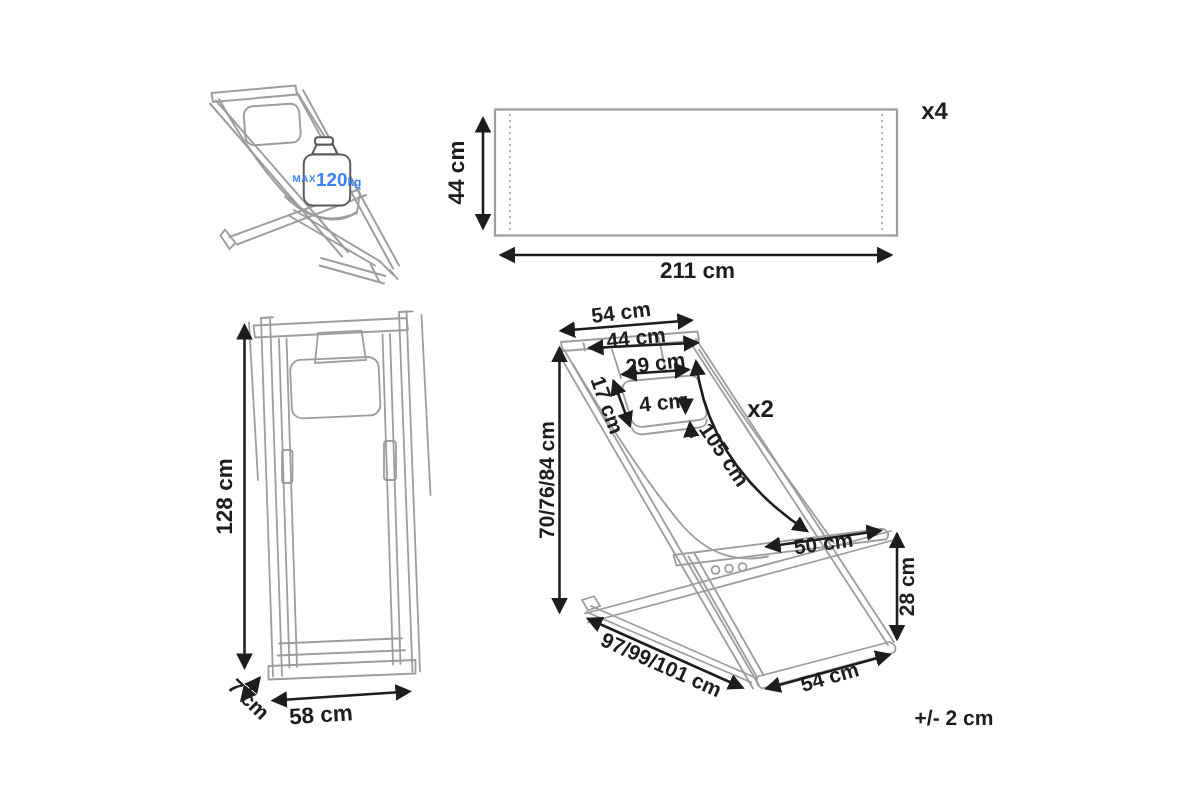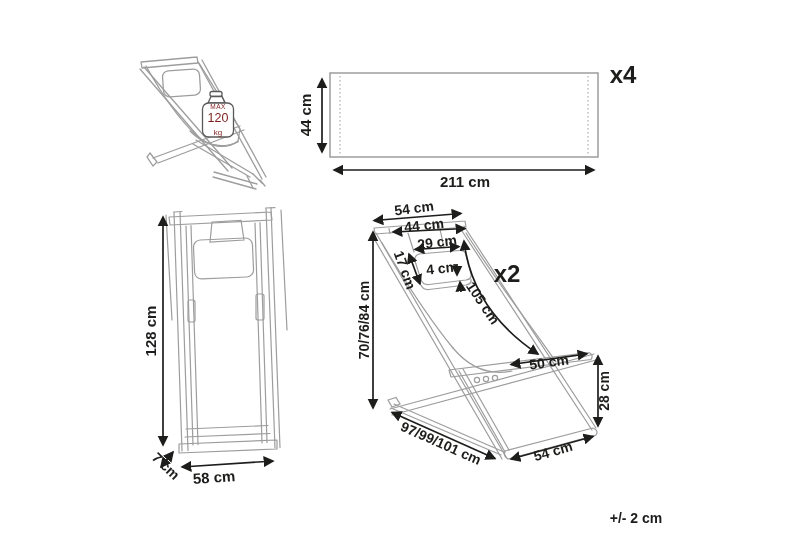--- a/index.html
+++ b/index.html
@@ -5,25 +5,25 @@
   html,body{margin:0;padding:0;background:#fff;}
   #stage{
     position:relative;width:800px;height:533px;background:#ffffff;
     font-family:"Liberation Sans","DejaVu Sans",sans-serif;overflow:hidden;
   }
   #lineart{position:absolute;left:0;top:0;}
   .dim{
     position:absolute;color:#1d1d1b;font-weight:bold;white-space:nowrap;
     font-size:14px;line-height:1;transform-origin:center;
   }
-  .dim.big{font-size:24px;font-weight:800;}
+  .dim.big{font-size:16px;font-weight:800;}
   .weight-text{
     position:absolute;left:218px;top:120px;transform:translate(-50%,-50%);
-    display:flex;flex-direction:column;align-items:center;color:#7f1d1d;
-    font-weight:normal;line-height:1;
+    display:flex;flex-direction:row;align-items:center;color:#3b82f6;
+    font-weight:bold;line-height:1;
   }
   .weight-text .w-max{font-size:6.5px;letter-spacing:.4px;}
   .weight-text .w-val{font-size:12.5px;margin-top:1px;}
   .weight-text .w-kg{font-size:8px;margin-top:5px;}
 </style>
 </head>
 <body>
 
 <div id="stage">
 
@@ -166,14 +166,14 @@
   <div class="dim" style="left:405px;top:270px;transform:translate(-50%,-50%) rotate(70deg);">17 cm</div>
   <div class="dim" style="left:442px;top:268px;transform:translate(-50%,-50%) rotate(-6deg);">4 cm</div>
   <div class="dim big" style="left:507px;top:238px;transform:translate(-50%,-50%);margin-top:36px;">x2</div>
   <div class="dim" style="left:364px;top:320px;transform:translate(-50%,-50%) rotate(-90deg);">70/76/84 cm</div>
   <div class="dim" style="left:483px;top:303px;transform:translate(-50%,-50%) rotate(56deg);">105 cm</div>
   <div class="dim" style="left:549px;top:362px;transform:translate(-50%,-50%) rotate(-8deg);">50 cm</div>
   <div class="dim" style="left:604px;top:391px;transform:translate(-50%,-50%) rotate(-90deg);">28 cm</div>
   <div class="dim" style="left:441px;top:443px;transform:translate(-50%,-50%) rotate(24deg);">97/99/101 cm</div>
   <div class="dim" style="left:553px;top:451px;transform:translate(-50%,-50%) rotate(-16deg);">54 cm</div>
 
-  <div class="dim" style="left:636px;top:478px;transform:translate(-50%,-50%);margin-top:40px;">+/- 2 cm</div>
+  <div class="dim" style="left:636px;top:478px;transform:translate(-50%,-50%);">+/- 2 cm</div>
 </div>
 
 </body></html>

